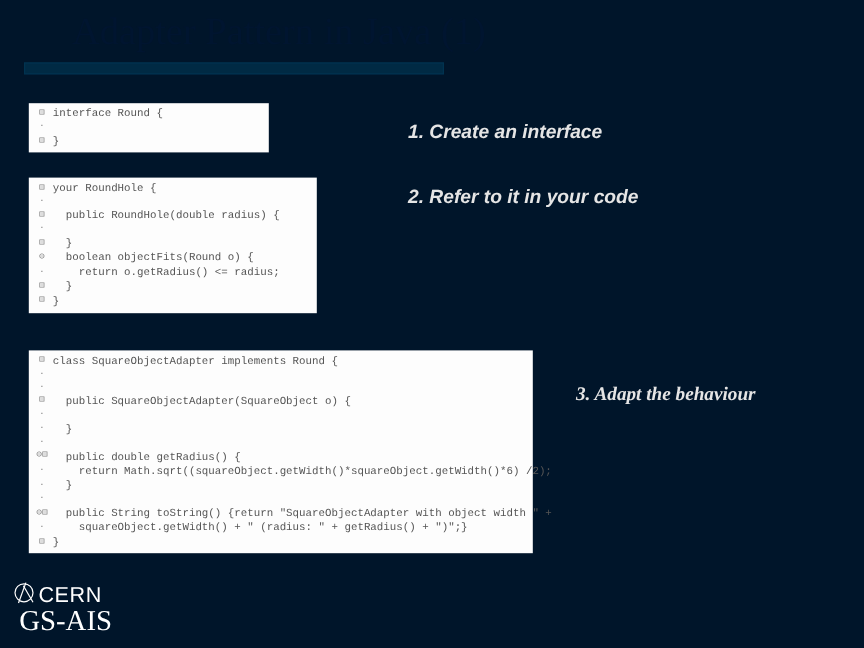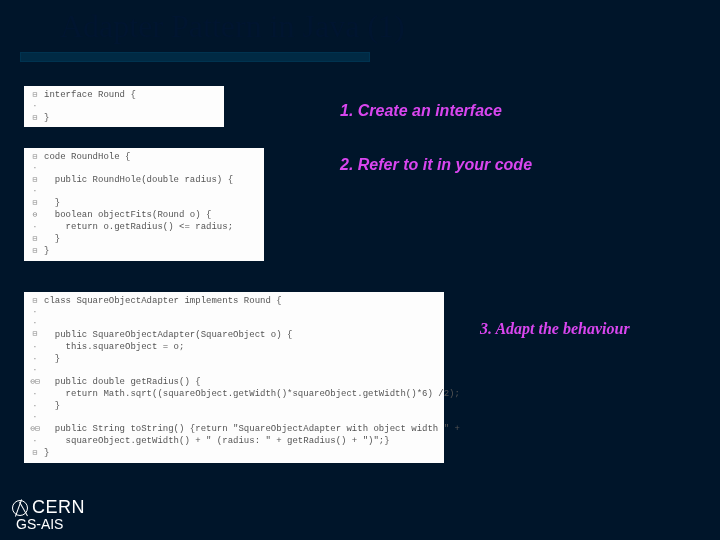--- a/index.html
+++ b/index.html
@@ -48,50 +48,50 @@
     flex-shrink: 0;
   }
   .code-text { white-space: pre; color: #555; }
 
   #block1 { top: 86px; left: 24px; width: 200px; }
   #block2 { top: 148px; left: 24px; width: 240px; }
   #block3 { top: 292px; left: 24px; width: 420px; }
 
   .caption {
     position: absolute;
-    color: #d946ef;
+    color: #e5e5e5;
     font-family: Arial, Helvetica, sans-serif;
     font-weight: bold;
     font-style: italic;
     font-size: 16px;
   }
   #cap1 { top: 102px; left: 340px; }
   #cap2 { top: 156px; left: 340px; }
   #cap3 { top: 320px; left: 480px; font-family: Liberation Serif, serif; }
 
   .logo-area {
     position: absolute;
     left: 12px;
     bottom: 8px;
     color: #fff;
   }
-  .cern-line { display: flex; align-items: center; gap: 4px; }
+  .cern-line { display: flex; align-items: flex-start; gap: 4px; }
   .cern-logo {
     width: 16px; height: 16px;
     border: 1.5px solid #fff; border-radius: 50%;
     position: relative;
     display: inline-block;
   }
   .cern-logo::before, .cern-logo::after {
     content: ""; position: absolute; background: #fff;
   }
   .cern-logo::before { width: 1px; height: 18px; left: 5px; top: -2px; transform: rotate(20deg); }
   .cern-logo::after  { width: 1px; height: 16px; left: 10px; top: 0; transform: rotate(-30deg); }
   .cern-text { font-family: Arial, sans-serif; font-size: 18px; letter-spacing: 0.5px; }
-  .gsais { font-family: Liberation Sans, sans-serif; font-size: 14px; margin-top: -2px; margin-left: 4px; }
+  .gsais { font-family: Liberation Serif, serif; font-size: 24px; margin-top: -2px; margin-left: 4px; }
 </style>
 </head>
 <body>
 
 <div class="title">Adapter Pattern in Java (1)</div>
 <div class="title-underline"></div>
 
 <div id="block1" class="code-block">
   <div class="line">
       <span class="gutter">⊟</span>
@@ -102,21 +102,21 @@
     </div>
   <div class="line">
       <span class="gutter">⊟</span>
       <span class="code-text">}</span>
     </div>
 </div>
 
 <div id="block2" class="code-block">
   <div class="line">
       <span class="gutter">⊟</span>
-      <span class="code-text">code RoundHole {</span>
+      <span class="code-text">your RoundHole {</span>
     </div>
   <div class="line">
       <span class="gutter">·</span>
     </div>
   <div class="line">
       <span class="gutter">⊟</span>
       <span class="code-text">  public RoundHole(double radius) {</span>
     </div>
   <div class="line">
       <span class="gutter">·</span>
@@ -154,21 +154,20 @@
   <div class="line">
       <span class="gutter">·</span>
       <span class="code-text"></span>
     </div>
   <div class="line">
       <span class="gutter">⊟</span>
       <span class="code-text">  public SquareObjectAdapter(SquareObject o) {</span>
     </div>
   <div class="line">
       <span class="gutter">·</span>
-      <span class="code-text">    this.squareObject = o;</span>
     </div>
   <div class="line">
       <span class="gutter">·</span>
       <span class="code-text">  }</span>
     </div>
   <div class="line">
       <span class="gutter">·</span>
       <span class="code-text"></span>
     </div>
   <div class="line">

